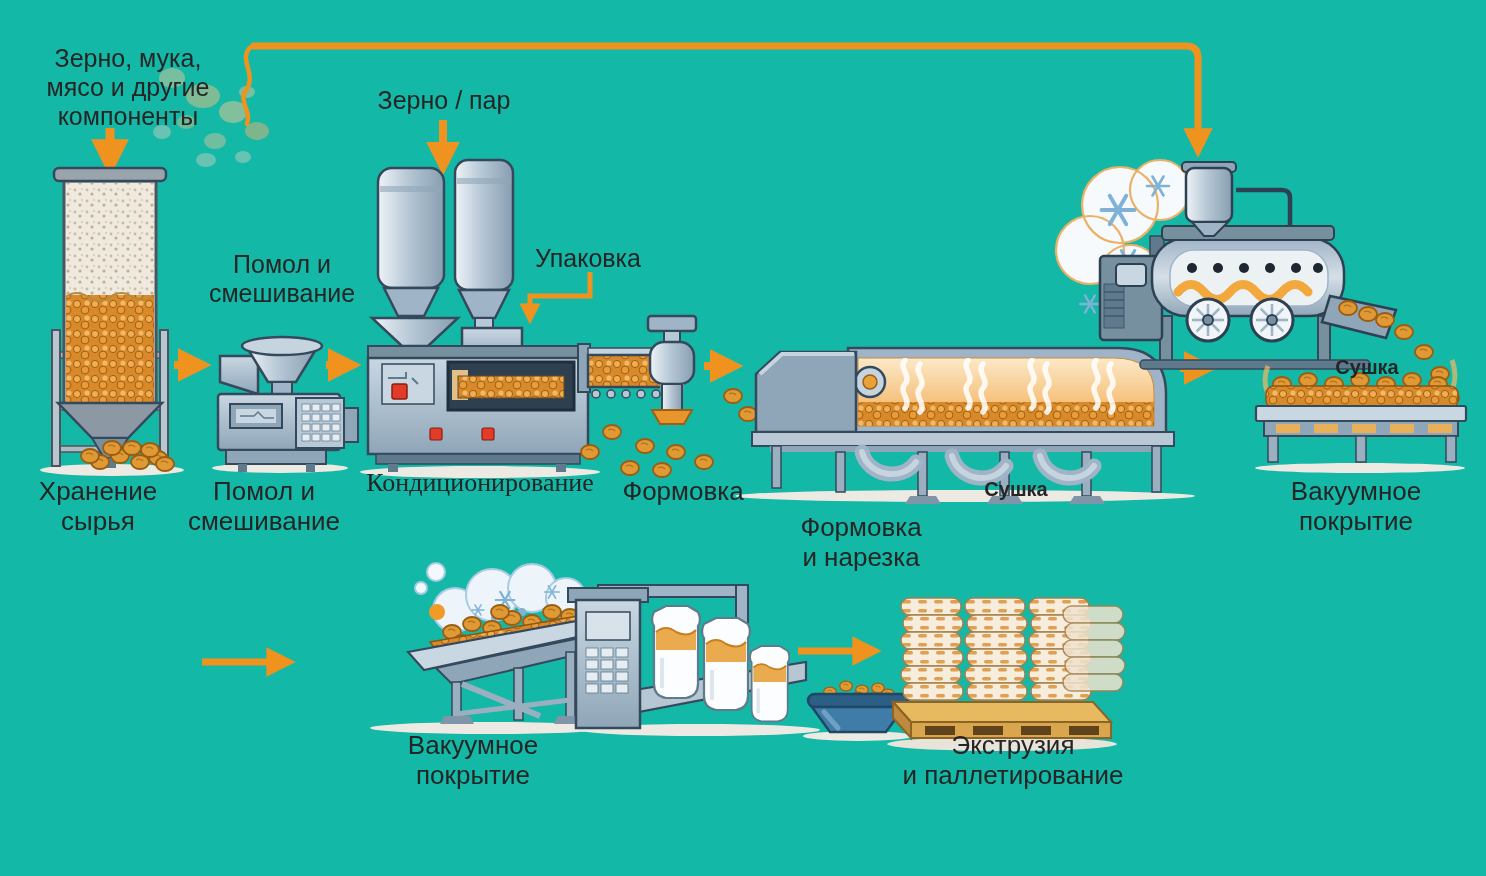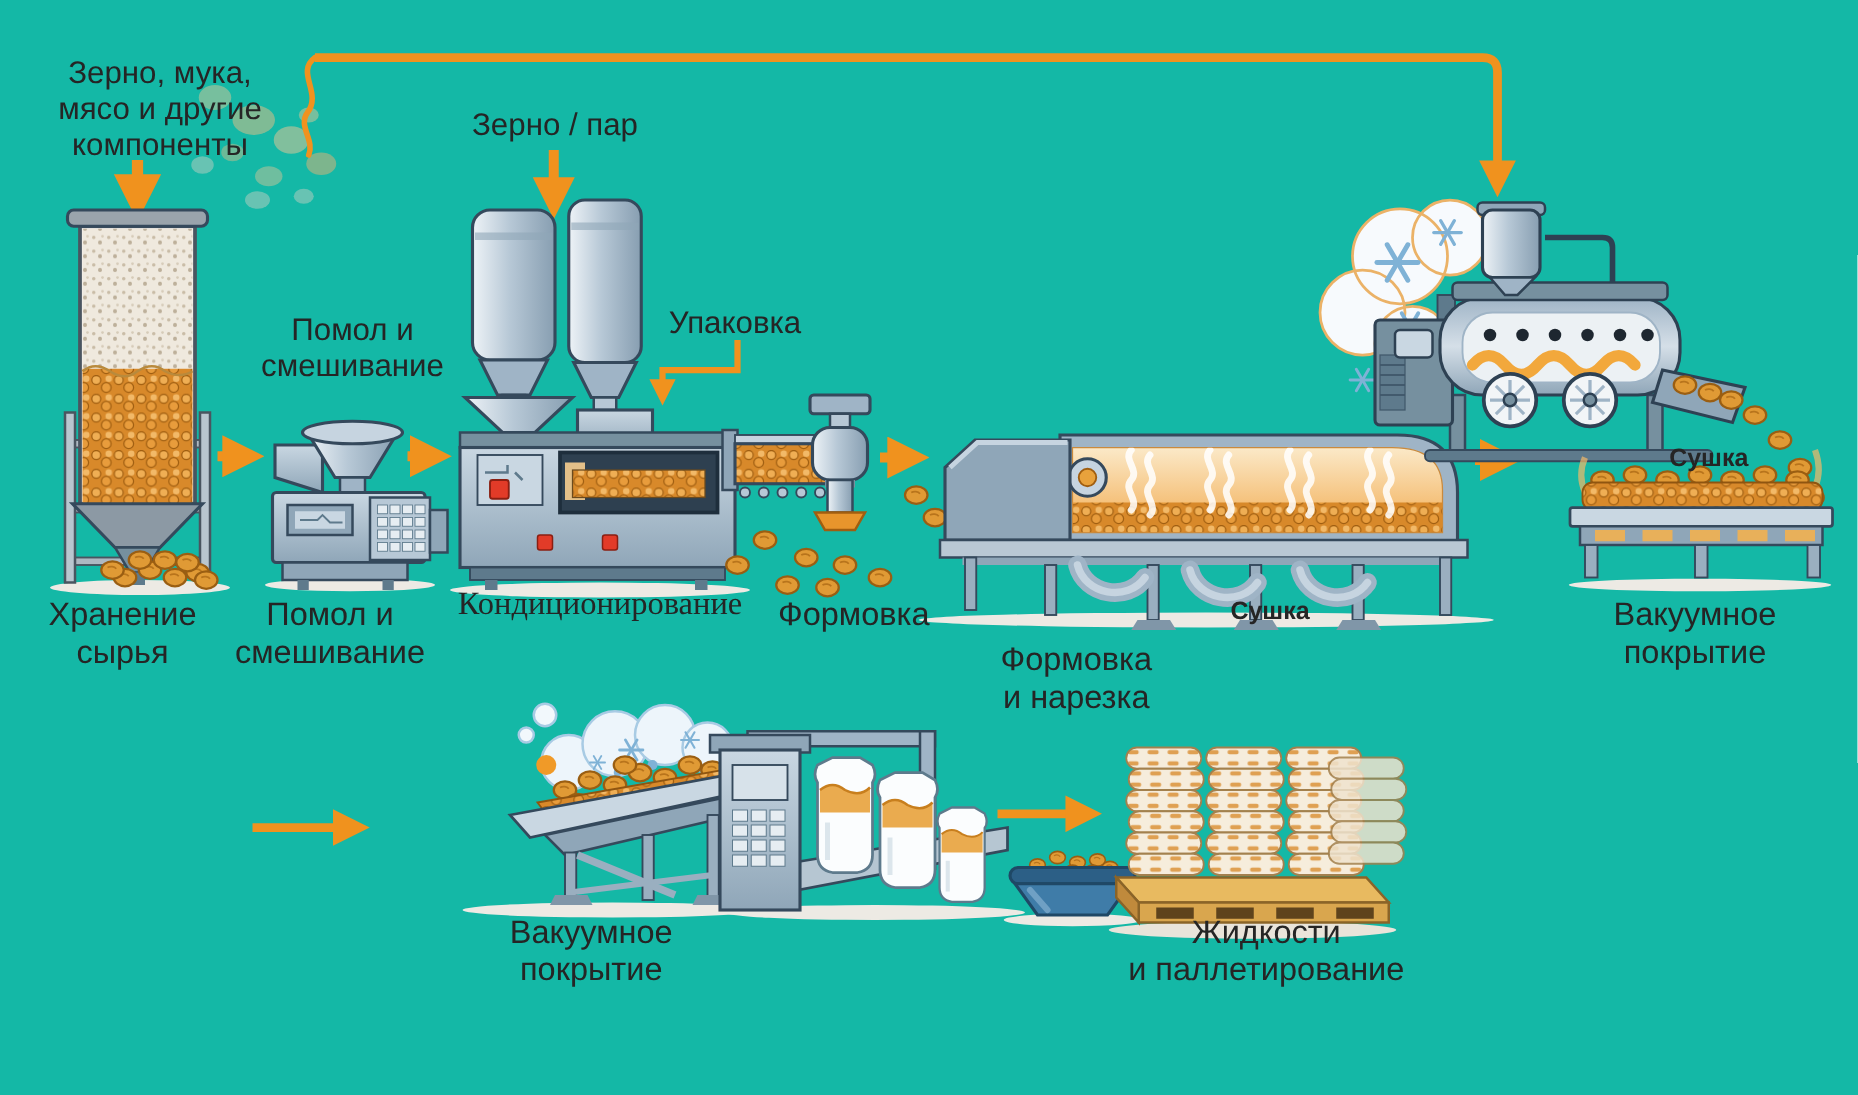--- a/index.html
+++ b/index.html
@@ -493,16 +493,16 @@
 <div class="label" style="left:480px;top:468px;font-family:Liberation Serif, serif;">Кондиционирование</div>
 <div class="label" style="left:683px;top:476px;">Формовка</div>
 <div class="label" style="left:861px;top:476px;margin-top:36px;">Формовка
 и нарезка</div>
 <div class="label bold" style="left:1016px;top:474px;">Сушка</div>
 <div class="label" style="left:1356px;top:476px;">Вакуумное
 покрытие</div>
 
 <div class="label" style="left:473px;top:730px;">Вакуумное
 покрытие</div>
-<div class="label" style="left:1013px;top:730px;">Жидкости
+<div class="label" style="left:1013px;top:730px;">Экструзия
 и паллетирование</div>
 
 </div>
 
 </body></html>

